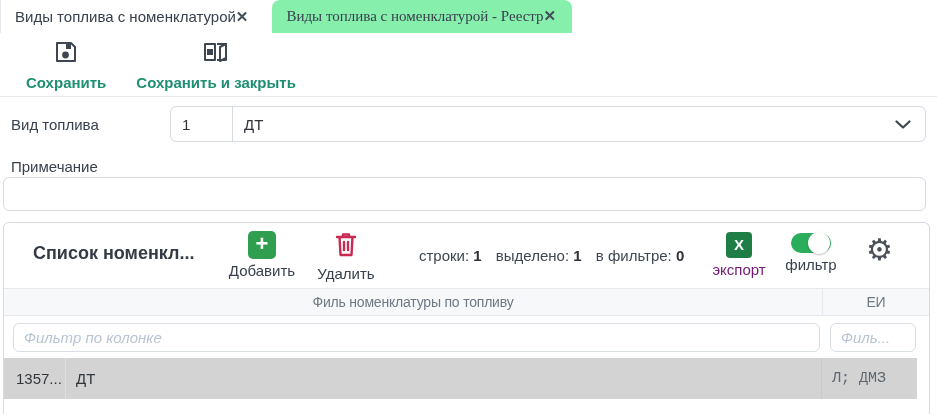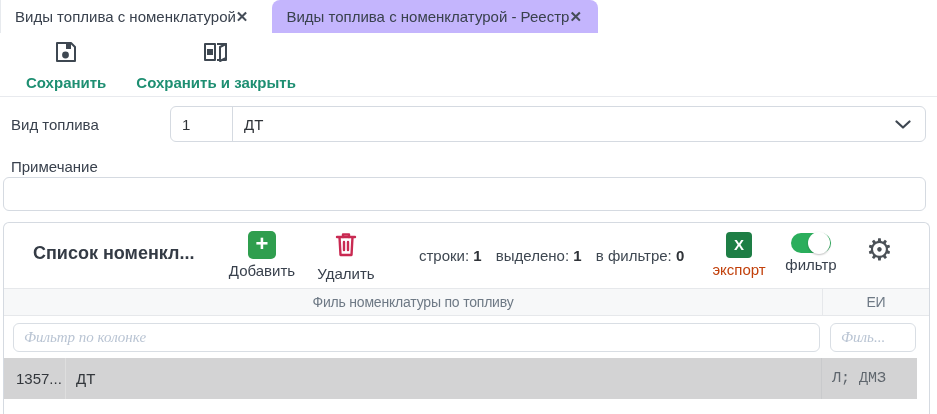--- a/index.html
+++ b/index.html
@@ -13,21 +13,21 @@
   }
   
   .tabbar { display:flex; height:33px; align-items:stretch; background:#ffffff; }
   .tab {
     display:flex; align-items:center; gap:0;
     padding:0 16px 0 14px; font-size:15px; color:#39414d;
     white-space:nowrap; cursor:pointer;
   }
   .tab.active { background:#ffffff; border-left:1px solid #e7eaee; }
   .tab.inactive {
-    background:#c4b5fd; border-radius:8px 8px 0 0; margin-left:8px;
+    background:#86efac; border-radius:8px 8px 0 0; margin-left:8px;font-family:Liberation Serif, serif;
   }
   .tab-close { font-size:15px; font-weight:bold; color:#454d58; line-height:1; }
   
   .toolbar {
     height:64px; display:flex; align-items:center; gap:30px;
     padding-left:26px; border-bottom:1px solid #e8eaee; background:#ffffff;
   }
   .tbtn { display:flex; flex-direction:column; align-items:center; gap:9px; cursor:pointer; }
   .tbtn svg { display:block; }
   .tbtn-label { font-size:15px; font-weight:600; color:#1e8f72; }
@@ -57,21 +57,21 @@
     border:1px solid #d5dae1; border-bottom:none; border-radius:6px 6px 0 0;
     background:#fff; overflow:hidden;
   }
   .panel-toolbar { position:relative; height:65px; }
   .panel-title {
     position:absolute; left:29px; top:20px;
     font-size:18px; font-weight:bold; color:#343b45;
   }
   .p-item { position:absolute; display:flex; flex-direction:column; align-items:center; gap:3px; cursor:pointer; }
   .p-item-label { font-size:15px; color:#39414d; white-space:nowrap; }
-  .p-item-label.teal { color:#c2410c; }
+  .p-item-label.teal { color:#701a75; }
   .icon-plus {
     width:28px; height:28px; border-radius:5px; background:#2f9e4e;
     color:#fff; font-size:22px; line-height:26px; text-align:center; font-weight:bold;
   }
   .icon-excel {
     width:26px; height:26px; border-radius:4px; background:#1e7e45;
     color:#fff; font-size:15px; line-height:26px; text-align:center; font-weight:bold;
   }
   .toggle {
     width:40px; height:20px; border-radius:10px; background:#2bae5c; position:relative; margin-top:4px;
@@ -85,21 +85,21 @@
   .thead {
     display:flex; height:28px; background:#f7f8f9;
     border-top:1px solid #e6e8eb; border-bottom:1px solid #e6e8eb;
     font-size:14px; color:#6e7985; letter-spacing:-0.2px;
   }
   .th-main { flex:1; display:flex; align-items:center; justify-content:center; border-right:1px solid #e6e8eb; }
   .th-unit { width:106px; display:flex; align-items:center; justify-content:center; }
   .tfilter { display:flex; height:42px; align-items:center; background:#fff; }
   .tfilter input {
     height:29px; border:1px solid #d9dee4; border-radius:6px; outline:none;
-    font-family:Liberation Serif, serif; font-size:15px; padding:0 10px; color:#2f3338;
+    font-family:Liberation Sans, sans-serif; font-size:15px; padding:0 10px; color:#2f3338;
   }
   .tfilter input::placeholder { color:#b9c4d3; font-style:italic; opacity:1; }
   .f-main { flex:1; margin-left:9px; }
   .f-unit { width:86px; margin-left:10px; margin-right:13px; }
   .trow { display:flex; height:41px; font-size:15px; color:#33373c; cursor:pointer; }
   .trow-bg { display:flex; flex:1; background:#d3d3d4; align-items:center; }
   .td-id { width:62px; padding-left:12px; border-right:1px solid #dedede; align-self:stretch; display:flex; align-items:center; }
   .td-name { flex:1; padding-left:10px; }
   .td-unit { width:96px; padding-left:10px; color:#5f666d; border-left:1px solid #c9cacc; align-self:stretch; display:flex; align-items:center;font-family:Liberation Mono, monospace; }
   .trow-gutter { width:12px; background:#fff; }

